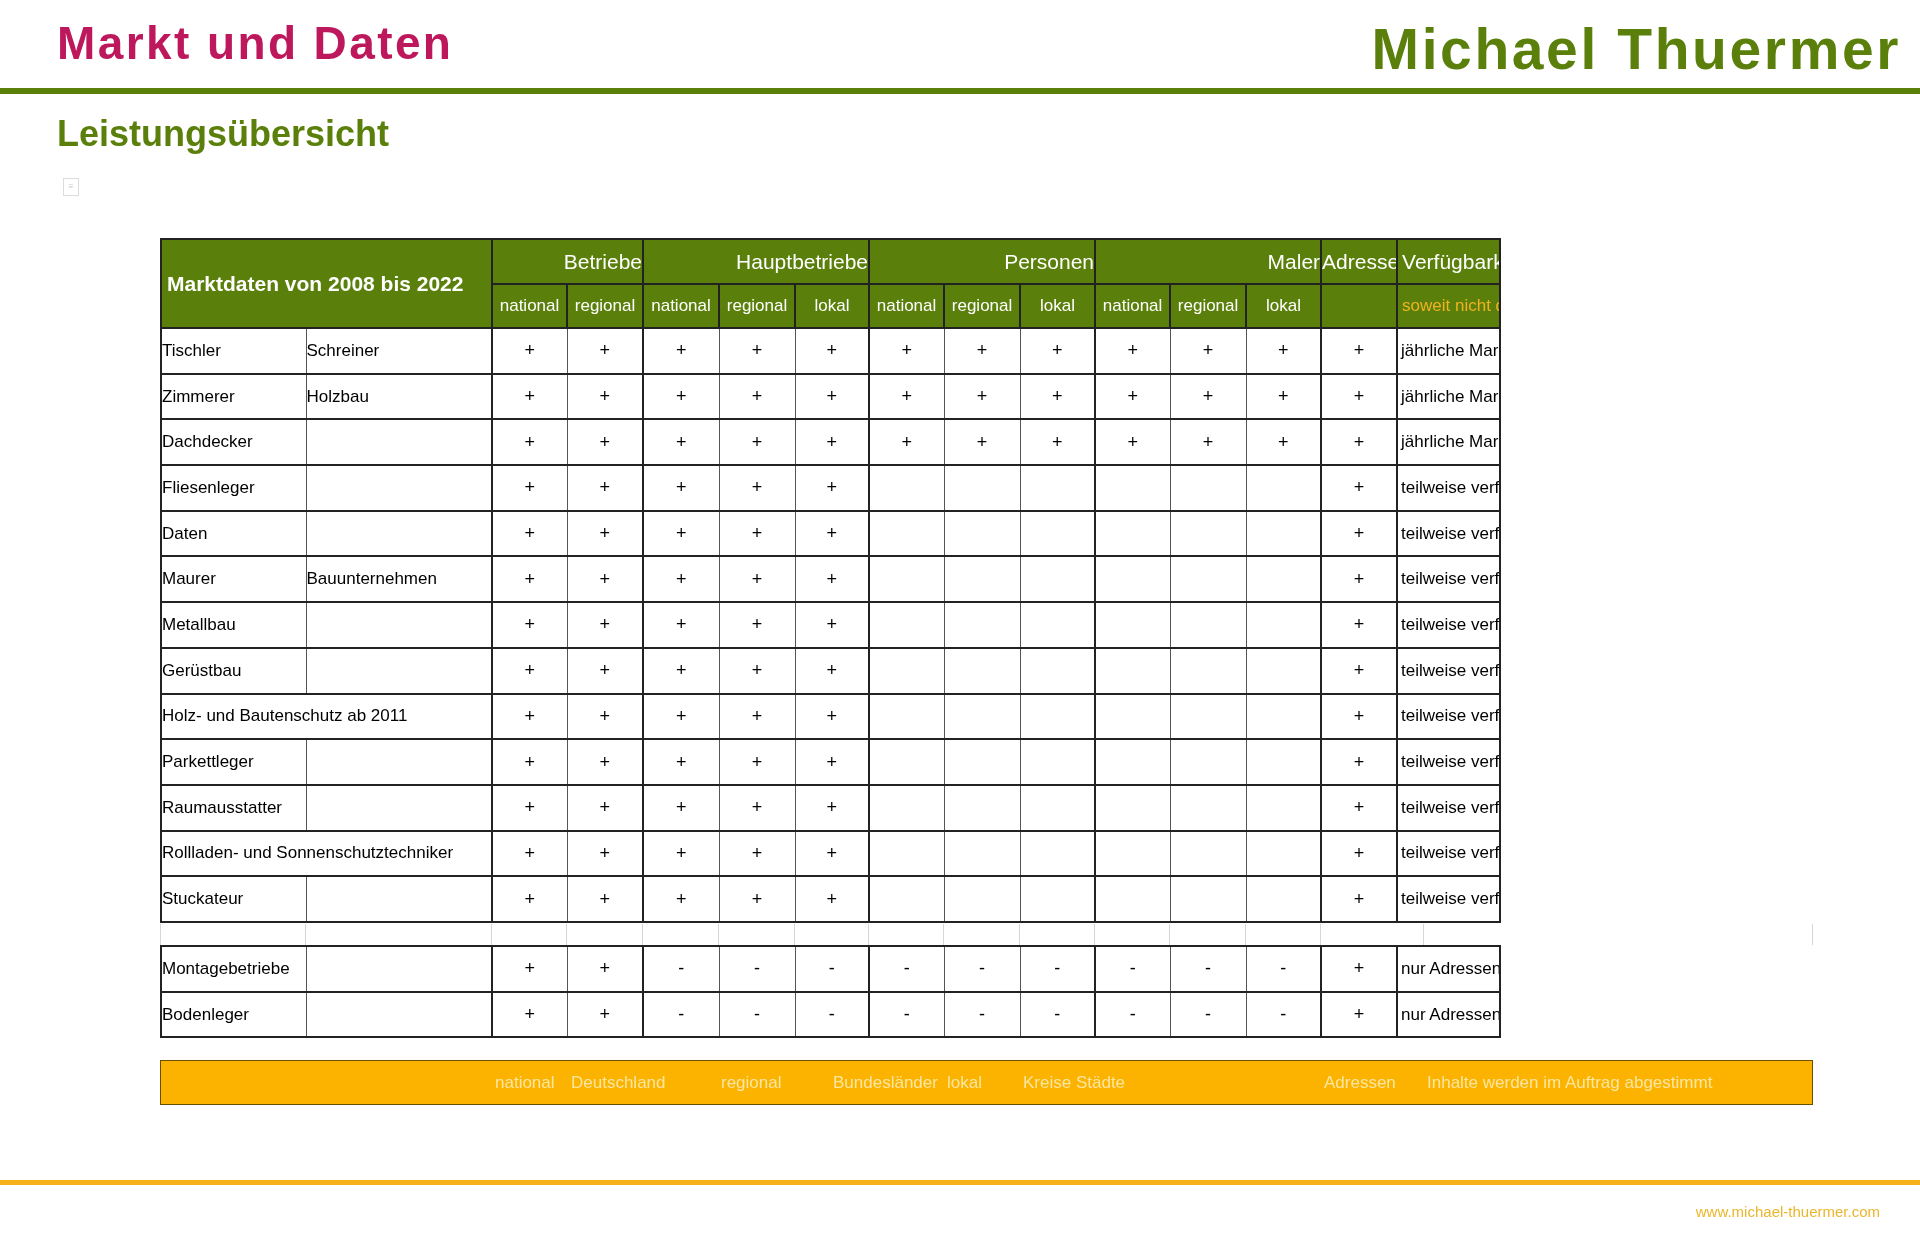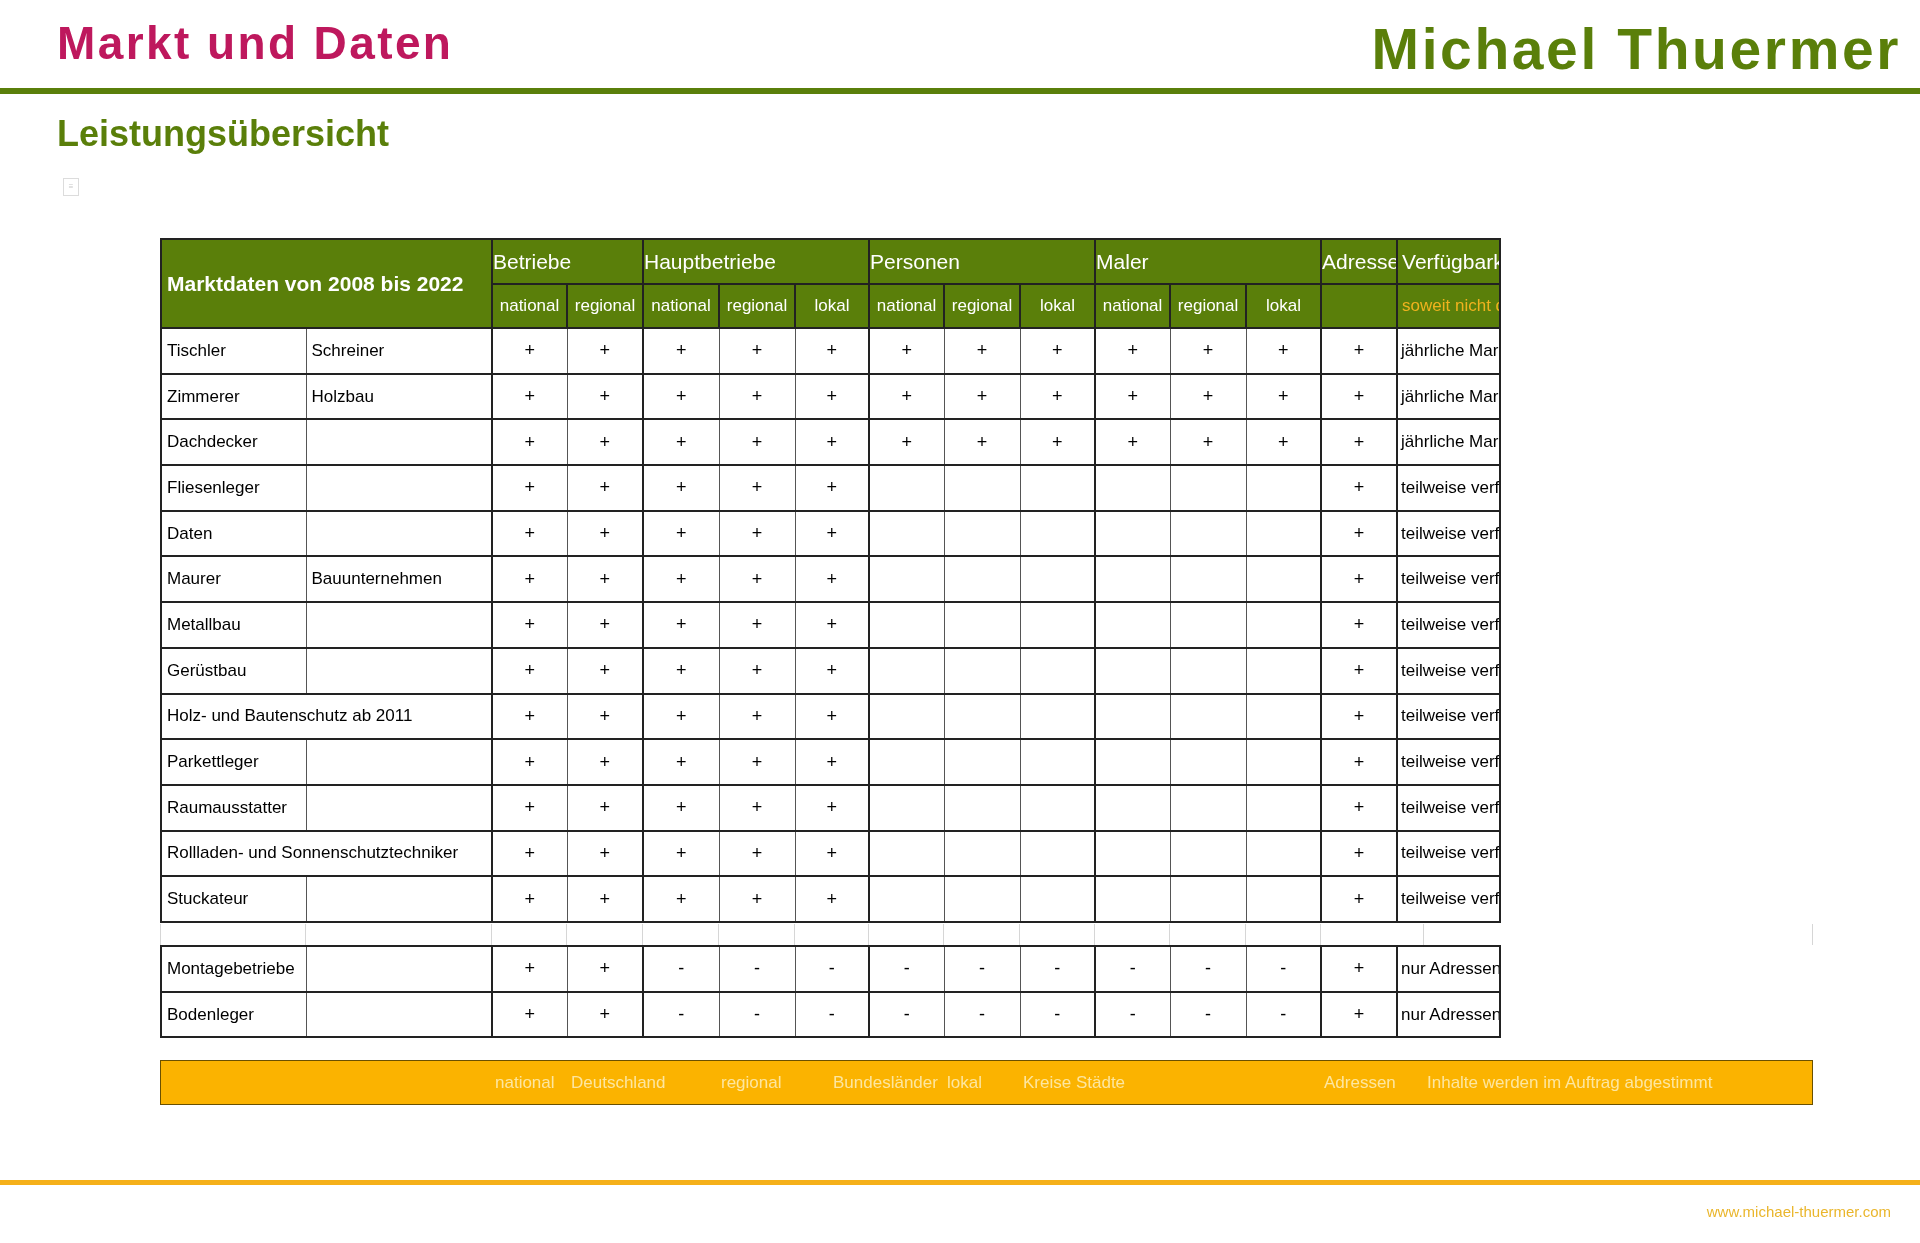--- a/index.html
+++ b/index.html
@@ -24,47 +24,47 @@
     position:absolute; left:63px; top:178px; width:16px; height:18px;
     border:1px solid #dcdcdc; box-sizing:border-box; font-size:8px; color:#c8c8c8;
     text-align:center; line-height:16px;
   }
   
   table { border-collapse:collapse; table-layout:fixed; position:absolute; }
   td { padding:0; overflow:hidden; white-space:nowrap; }
   #main-table { left:160px; top:238px; width:1653px; }
   #main-table td, #extra-table td { border:1px solid #555; }
   .hdr td { background:#5a7f0a; color:#fff; border:2px solid #222 !important; }
-  .hdr1 td { height:43px; font-size:21px; text-align:left; }
+  .hdr1 td { height:43px; font-size:21px; text-align:right; }
   .hdr2 td { height:42px; font-size:17px; text-align:center; }
   .hdr .corner { font-size:21px; font-weight:bold; text-align:left; padding-left:5px; }
   .hdr .verf { text-align:left; padding-left:4px; }
   .hdr .verf-note { text-align:left; padding-left:4px; color:#f0b21e; }
   .row td { height:43.7px; font-size:17px; background:#fff; border-top:2px solid #222 !important; border-bottom:2px solid #222 !important; }
-  .row td.name { padding-left:5px; text-align:left; }
+  .row td.name { text-align:left; }
   .row td.mark { text-align:center; font-size:18px; }
   .row td.txt { text-align:left; padding-left:3px; }
   .vthick { border-left:2px solid #222 !important; }
   .edge-l { border-left:2px solid #222 !important; }
   .edge-r { border-right:2px solid #222 !important; }
   .gap-grid {
     position:absolute; left:160px; top:924px; width:1653px; height:21px;
   }
   .gap-grid div { position:absolute; top:0; height:21px; width:1px; background:#d6d6d6; }
   #extra-table { left:160px; top:945px; width:1653px; }
   .legend-bar {
     position:absolute; left:160px; top:1060px; width:1653px; height:45px;
     background:#fbb300; border:1px solid #6a5000; box-sizing:border-box;
   }
   .legend-bar span {
     position:absolute; top:12px; font-size:17px; color:#fde6a0; white-space:nowrap;
   }
   .bottom-rule { position:absolute; left:0; top:1180px; width:1920px; height:5px; background:#f5b01a; }
   .website {
-    position:absolute; right:29px; top:1203px; font-size:15px; color:#eab62c;
+    position:absolute; right:40px; top:1203px; font-size:15px; color:#eab62c;
   }
 </style>
 </head>
 <body>
 
 <div class="title-left">Markt und Daten</div>
 <div class="title-right">Michael Thuermer</div>
 <div class="top-rule"></div>
 <div class="subtitle">Leistungsübersicht</div>
 <div class="tiny-icon">≡</div>

